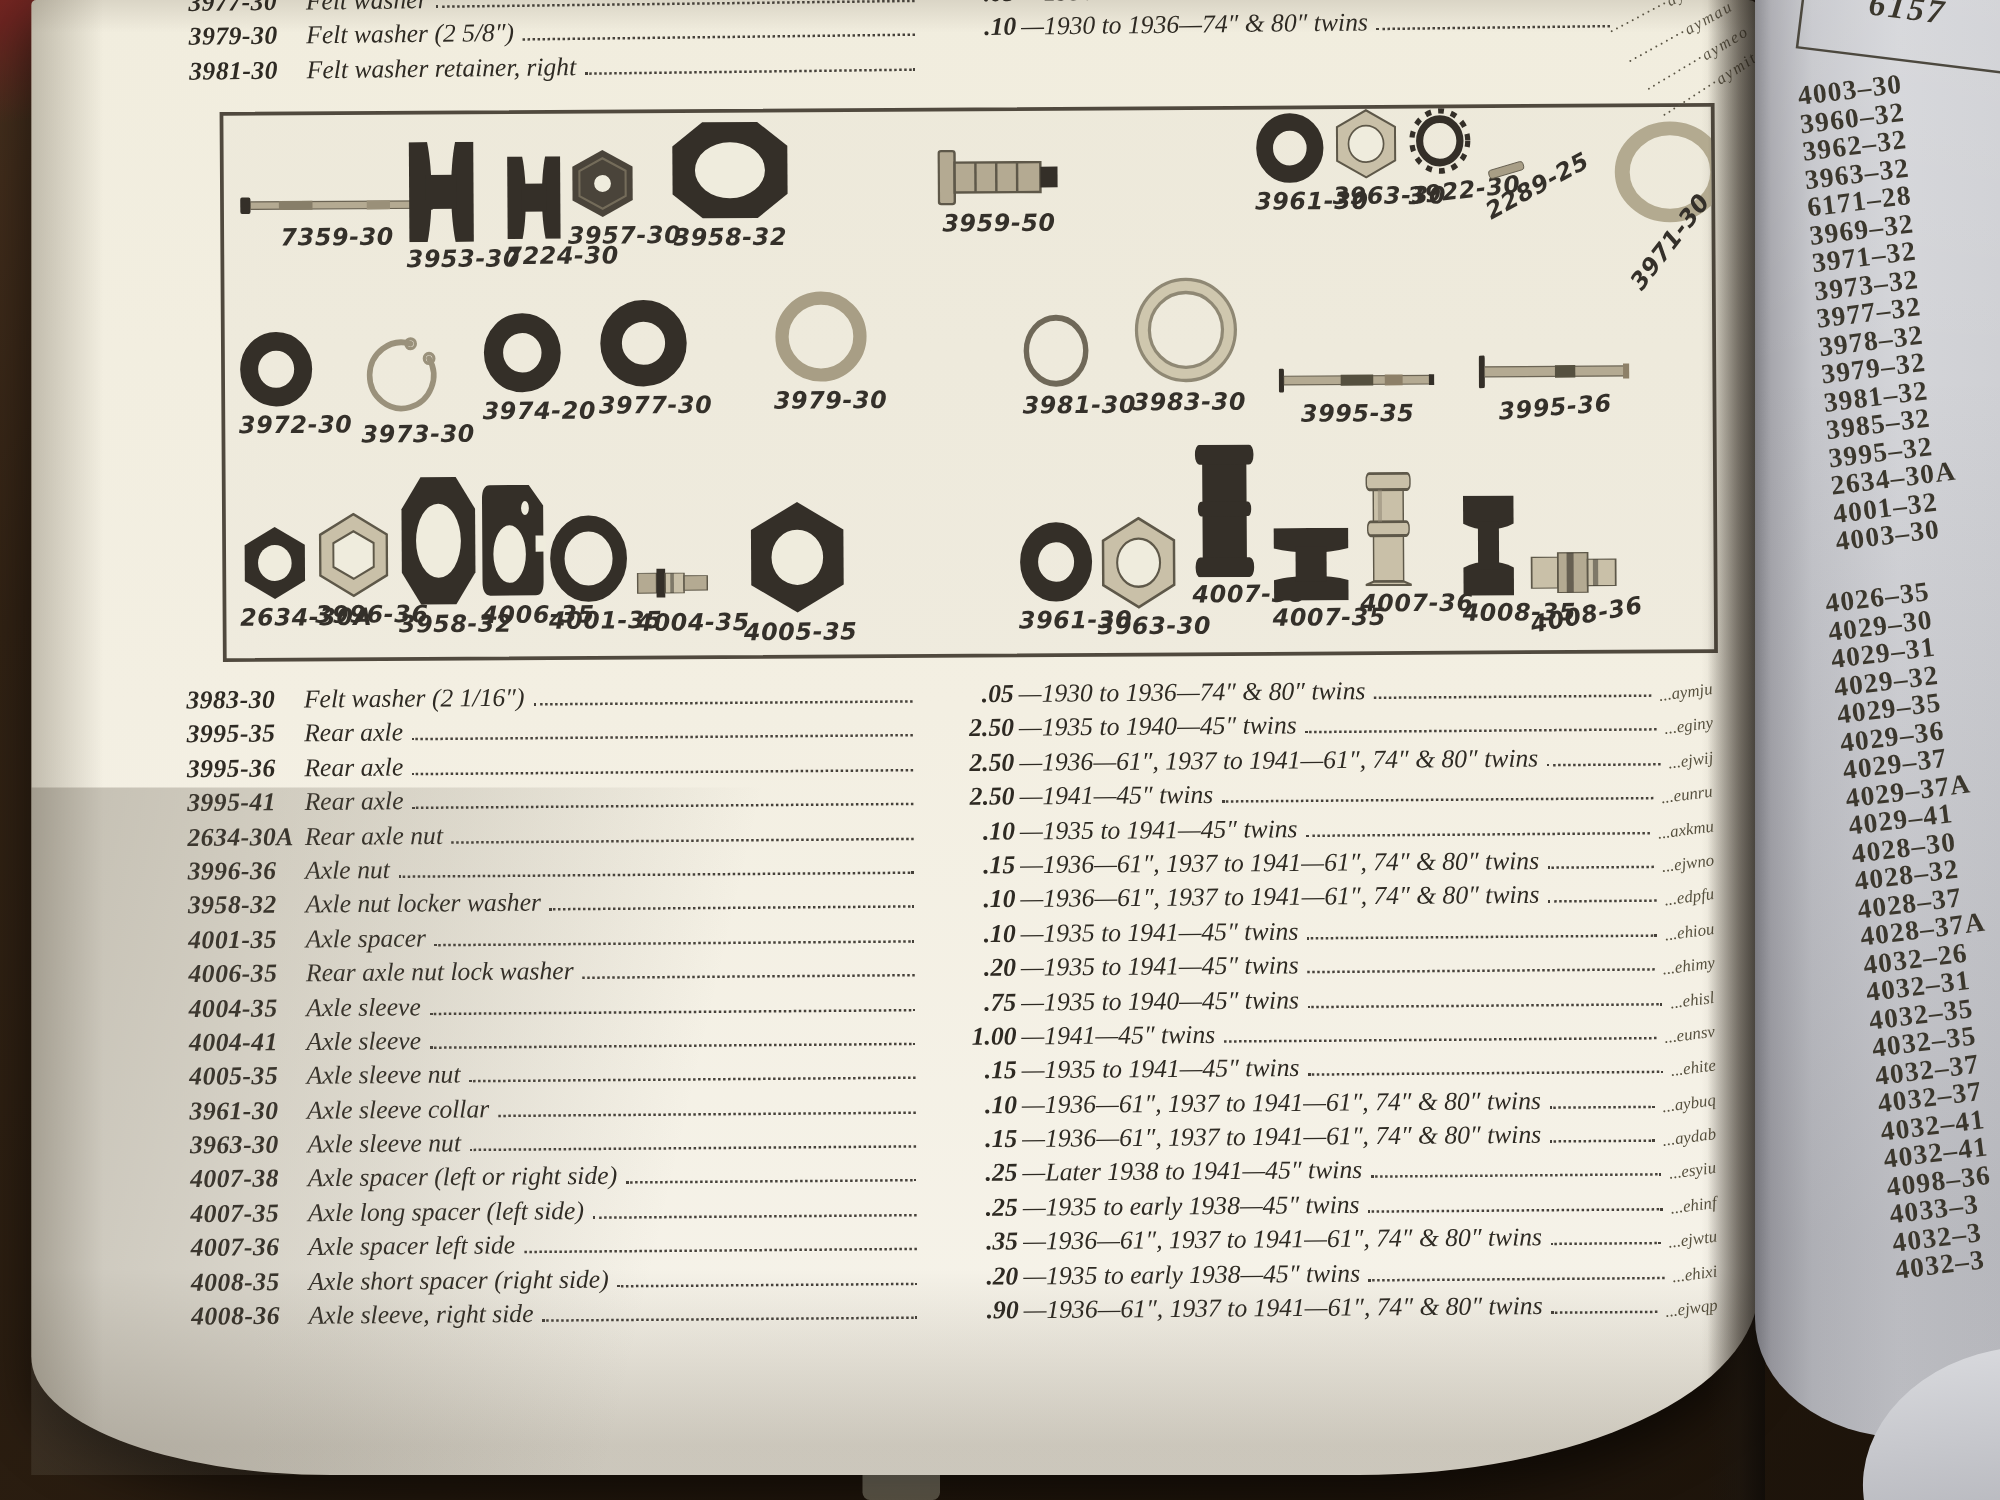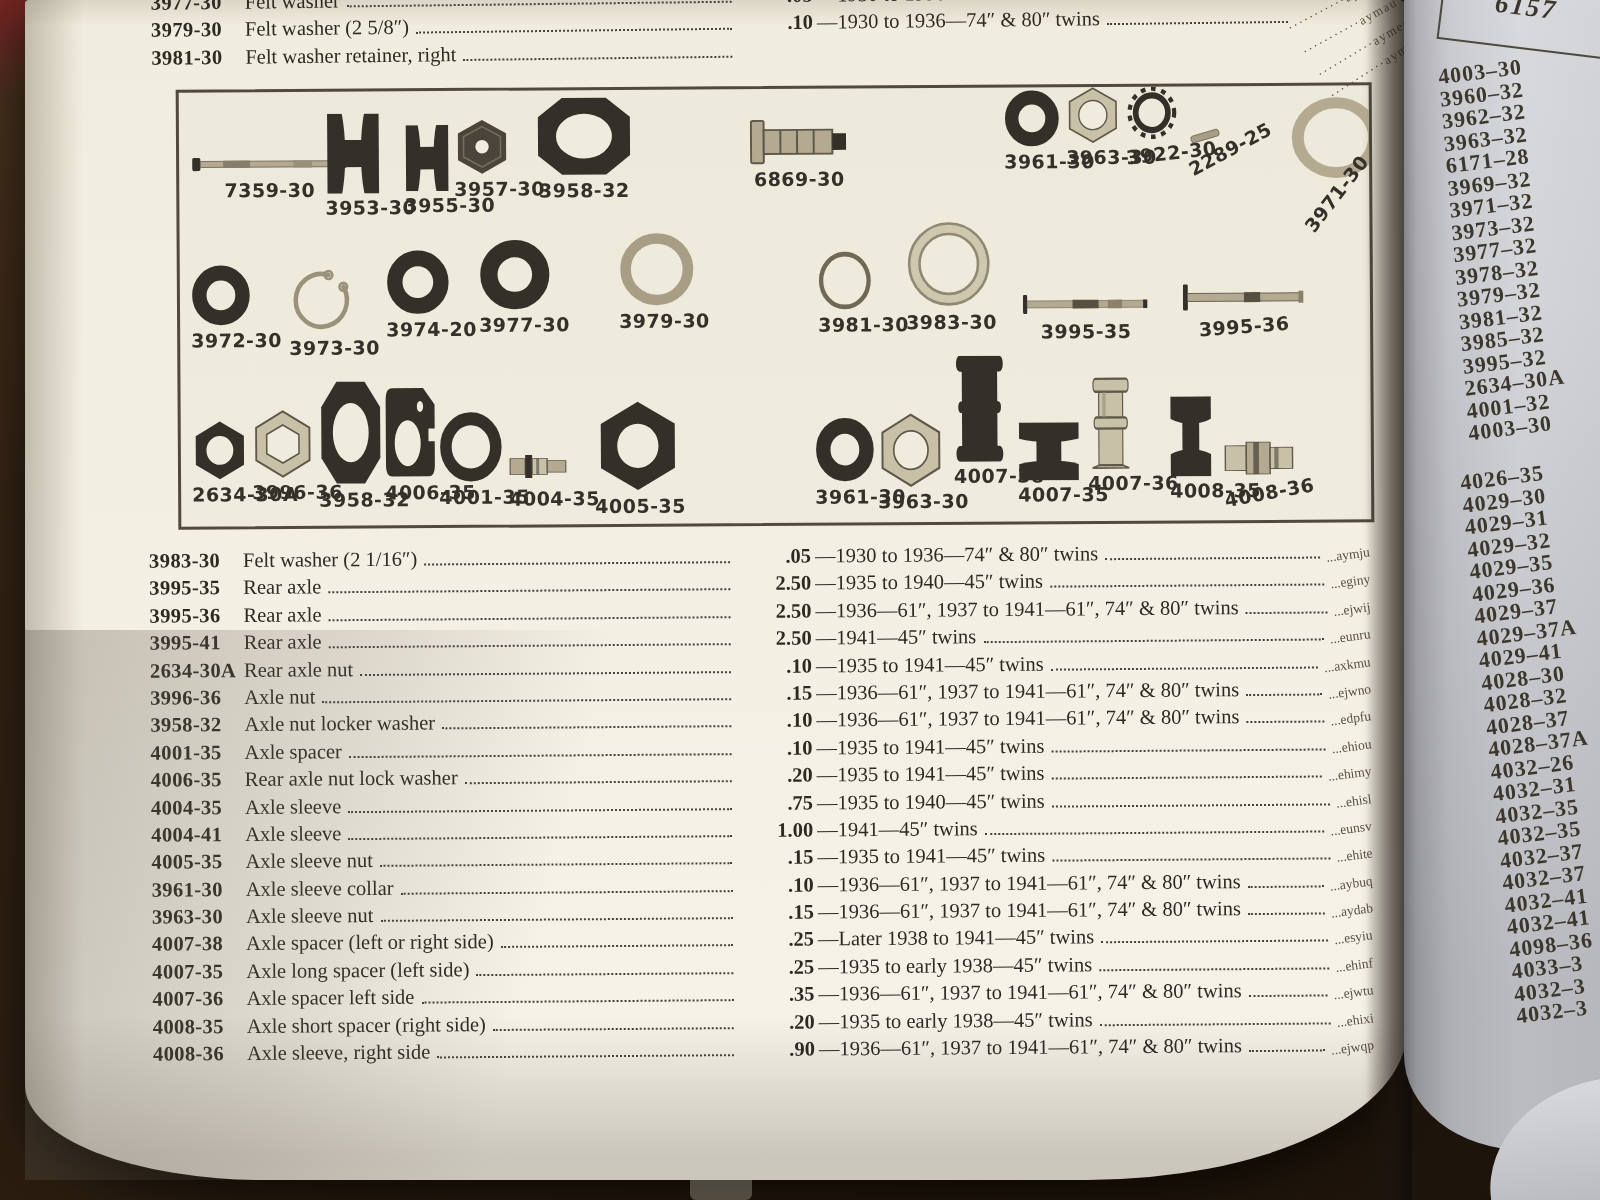--- a/index.html
+++ b/index.html
@@ -14,20 +14,21 @@
   .page-main{
     position:absolute;left:25px;top:0;width:1382px;height:1180px;z-index:1;
     border-radius:4px 8px 320px 240px / 4px 8px 150px 95px;
     background:
       linear-gradient(90deg, rgba(125,117,100,.42) 0, rgba(125,117,100,0) 58px),
       linear-gradient(270deg, rgba(90,80,66,.40) 0, rgba(90,80,66,0) 46px),
       linear-gradient(180deg, rgba(115,105,88,.18) 0, rgba(115,105,88,0) 26px),
       linear-gradient(180deg, transparent 86%, rgba(105,96,80,.30) 98%),
       linear-gradient(180deg,#f1edde 0%,#f3efe2 48%,#f6f3ea 100%);
     box-shadow:0 18px 40px rgba(0,0,0,.55);
+    font-style:italic;
   }
   .shade-low{position:absolute;left:0;top:630px;width:790px;height:550px;pointer-events:none;
     background:linear-gradient(103deg, rgba(100,93,80,.34) 0%, rgba(100,93,80,.16) 38%, rgba(100,93,80,0) 64%);}
   
   .top-rows{position:absolute;left:100px;top:-15px;width:1168px;transform:rotate(-.7deg)}
   .table{position:absolute;left:100px;top:545px;width:1248px;transform:rotate(-.45deg)}
   .trow{display:flex;align-items:baseline;height:27.4px;font-size:20.5px;color:#2e2a23;white-space:nowrap}
   .c-part{width:120px;padding-left:26px;font-weight:700;letter-spacing:.4px;box-sizing:border-box;flex:none}
   .c-desc{width:492px;display:flex;align-items:baseline;flex:none;min-width:0}
   .dots{flex:1;border-bottom:2.6px dotted #46413a;margin:0 5px 5px 7px;min-width:5px}
@@ -129,21 +130,21 @@
     <rect x="28" y="33" width="44" height="34" fill="#342f28"></rect>
         </svg>
         <div class="fig-label">3953-30</div>
       </div>
       <div class="fig-item" style="left: 225px; top: 34px; width: 46px;">
         <svg width="46" height="66" viewBox="0 0 100 100" preserveAspectRatio="none">
           <path d="M4,0 H30 C38,28 38,72 30,100 H4 Z" fill="#342f28"></path>
     <path d="M96,0 H70 C62,28 62,72 70,100 H96 Z" fill="#342f28"></path>
     <rect x="28" y="33" width="44" height="34" fill="#342f28"></rect>
         </svg>
-        <div class="fig-label">3955-30</div>
+        <div class="fig-label">7224-30</div>
       </div>
       <div class="fig-item" style="left: 275px; top: 28px; width: 56px;">
         <svg width="56" height="56" viewBox="0 0 100 100" preserveAspectRatio="none">
           <polygon points="50,2 93,26 93,74 50,98 7,74 7,26" fill="#4a443a"></polygon>
           <polygon points="50,14 83,32 83,68 50,86 17,68 17,32" fill="none" stroke="#746c5a" stroke-width="3"></polygon>
           <circle cx="50" cy="50" r="12" fill="#efecdd"></circle>
         </svg>
         <div class="fig-label">3957-30</div>
       </div>
       <div class="fig-item" style="left: 355px; top: 6px; width: 100px;">
@@ -155,21 +156,21 @@
       </div>
       <div class="fig-item" style="left: 571px; top: 30px; width: 98px;">
         <svg width="98" height="46" viewBox="0 0 100 50" preserveAspectRatio="none">
           <rect x="1" y="2" width="13" height="46" rx="2" fill="#b4aa92" stroke="#5e5849" stroke-width="2"></rect>
     <rect x="14" y="12" width="70" height="26" fill="#b4aa92" stroke="#5e5849" stroke-width="2"></rect>
     <line x1="31" y1="12" x2="31" y2="38" stroke="#5e5849" stroke-width="2"></line>
     <line x1="48" y1="12" x2="48" y2="38" stroke="#5e5849" stroke-width="2"></line>
     <line x1="65" y1="12" x2="65" y2="38" stroke="#5e5849" stroke-width="2"></line>
     <rect x="84" y="16" width="14" height="18" fill="#342f28"></rect>
         </svg>
-        <div class="fig-label">6869-30</div>
+        <div class="fig-label">3959-50</div>
       </div>
       <div class="fig-item" style="left: 825px; top: 2px; width: 56px;">
         <svg width="56" height="58" viewBox="0 0 100 100" preserveAspectRatio="none">
           <circle cx="50" cy="50" r="36" fill="none" stroke="#342f28" stroke-width="24"></circle>
         </svg>
         <div class="fig-label">3961-30</div>
       </div>
       <div class="fig-item" style="left: 887px; top: 0px; width: 54px;">
         <svg width="54" height="56" viewBox="0 0 100 100" preserveAspectRatio="none">
           <polygon points="50,2 93,26 93,74 50,98 7,74 7,26" fill="#c9c0a8" stroke="#5e5849" stroke-width="3"></polygon>

